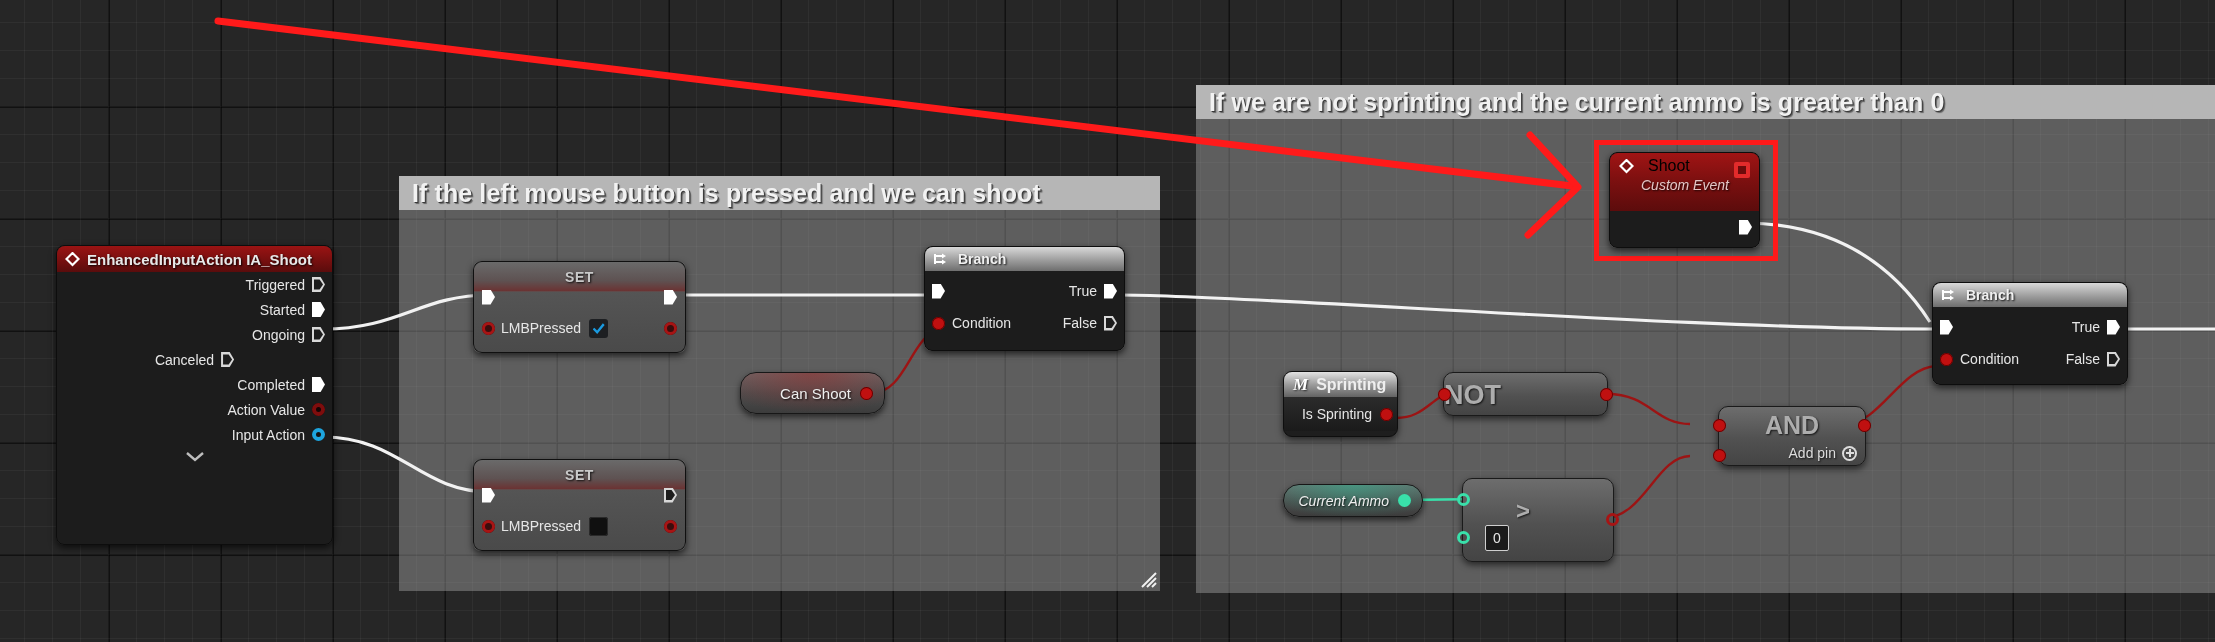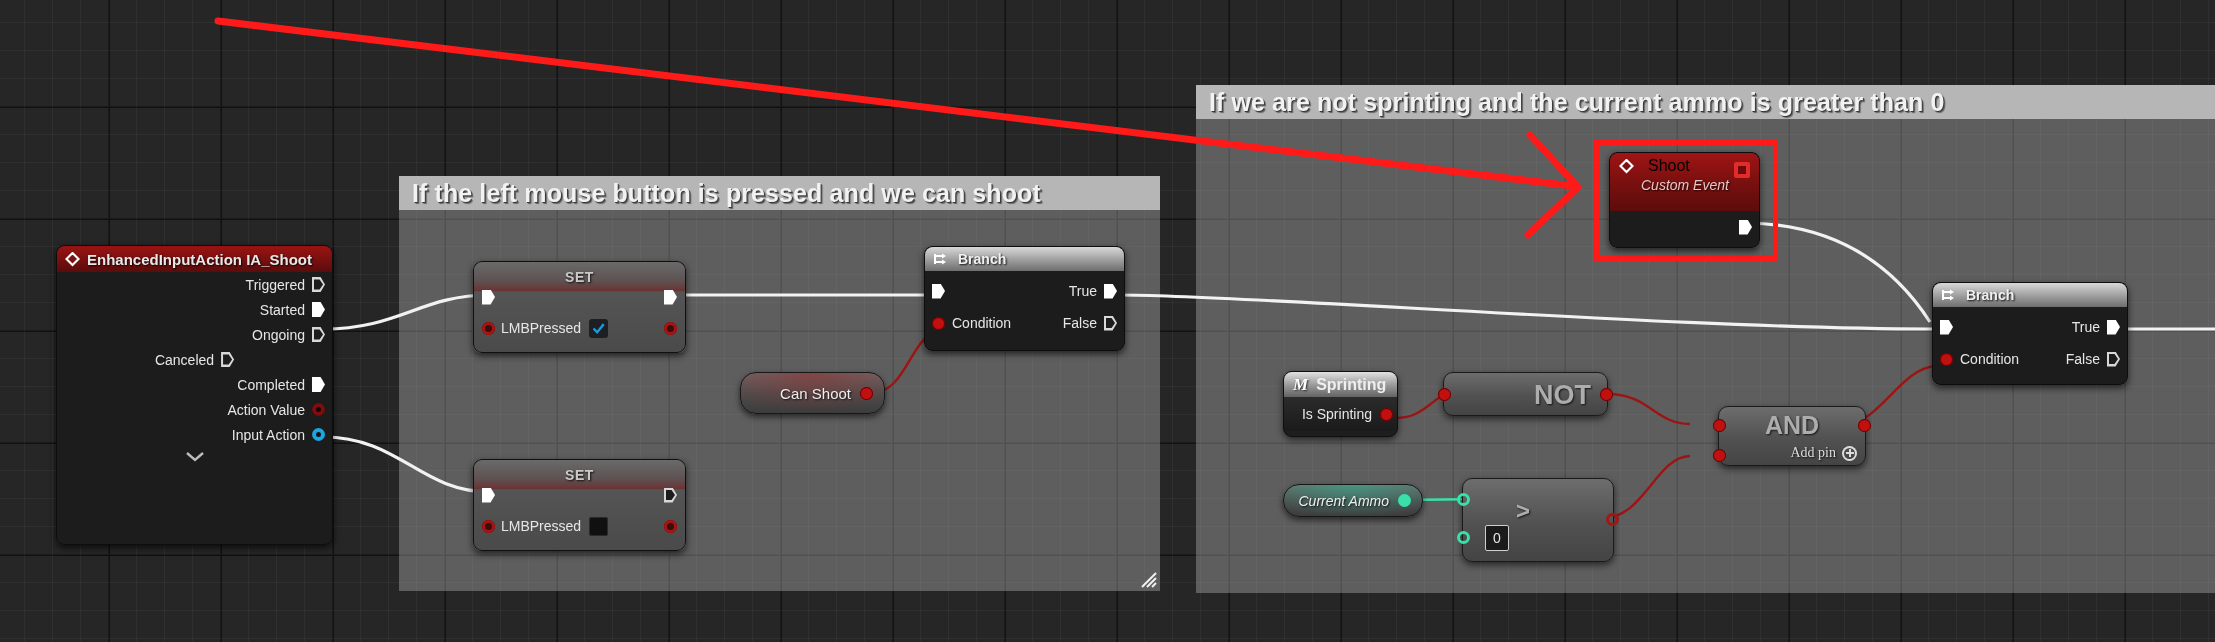--- a/index.html
+++ b/index.html
@@ -360,28 +360,28 @@
       <span class="mi">M</span>
       <span class="ttl">Sprinting</span>
     </div>
     <div class="mrow">
       <span class="plabel">Is Sprinting</span>
       <span class="dot red" style="margin-right:-4px;"></span>
     </div>
   </div>
 
   <div class="purebox" style="left:1443px;top:372px;width:165px;height:44px;">
-    <span class="opname" style="left:0;right:16px;top:7px;text-align:right;font-size:27px;">NOT</span>
+    <span class="opname" style="left:0;right:16px;top:7px;text-align:left;font-size:27px;">NOT</span>
     <span class="dot red" style="position:absolute;left:-6px;top:15px;"></span>
     <span class="dot red" style="position:absolute;right:-6px;top:15px;"></span>
   </div>
 
   <div class="purebox" style="left:1718px;top:406px;width:148px;height:60px;">
     <span class="opname" style="left:0;right:0;top:4px;text-align:center;font-size:25px;">AND</span>
-    <div class="addpin" style="right:8px;bottom:4px;font-family:Liberation Serif, serif;">
+    <div class="addpin" style="right:8px;bottom:4px;">
       <span>Add pin</span>
       <span class="plus"></span>
     </div>
     <span class="dot red" style="position:absolute;left:-6px;top:12px;"></span>
     <span class="dot red" style="position:absolute;left:-6px;top:42px;"></span>
     <span class="dot red" style="position:absolute;right:-6px;top:12px;"></span>
   </div>
 
   <div class="pill greenglow" style="left:1283px;top:484px;width:140px;height:33px;justify-content:flex-end;font-style:italic;">
     <span class="plabel" style="font-size:14px;">Current Ammo</span>

